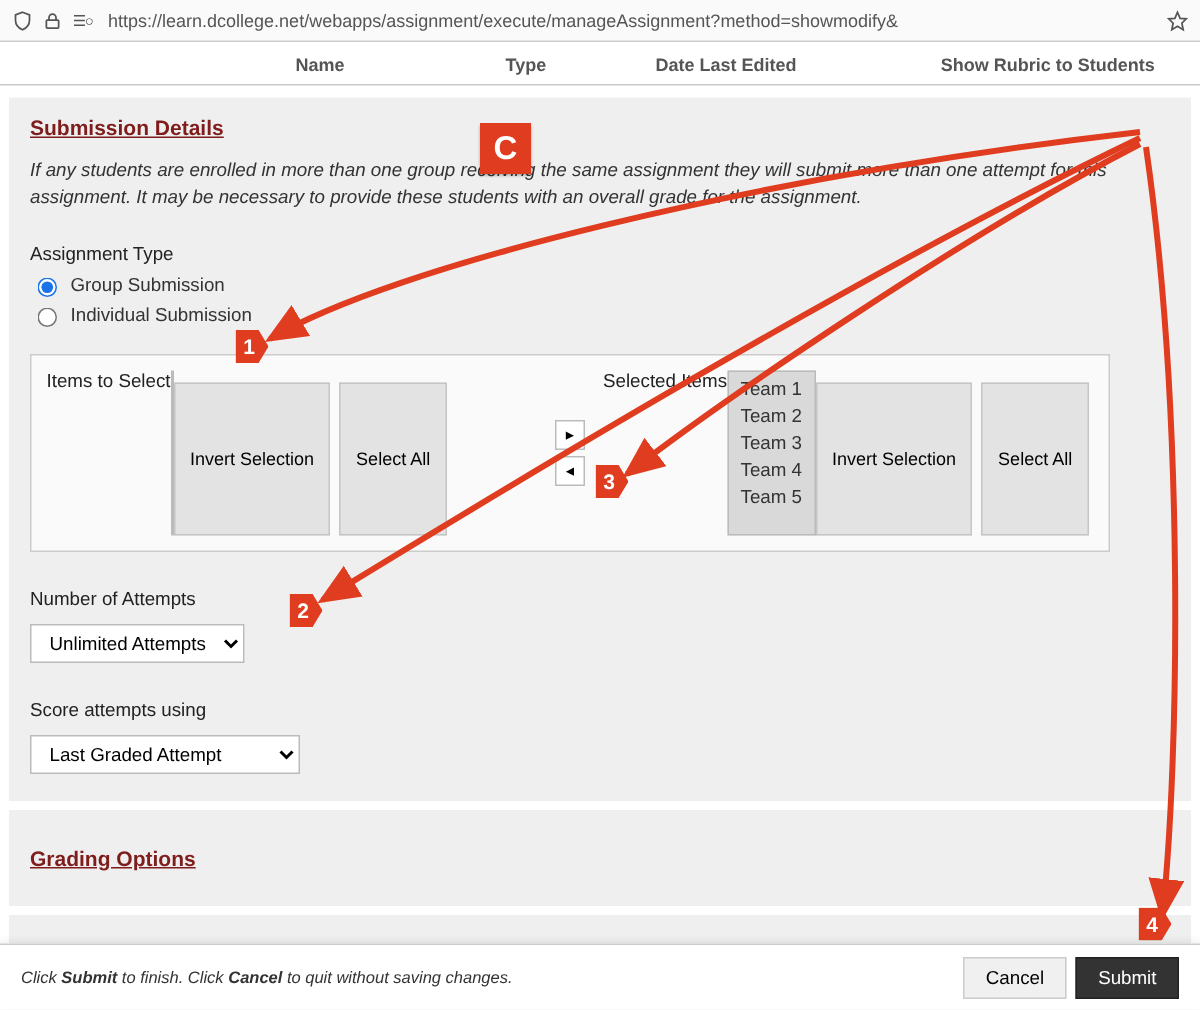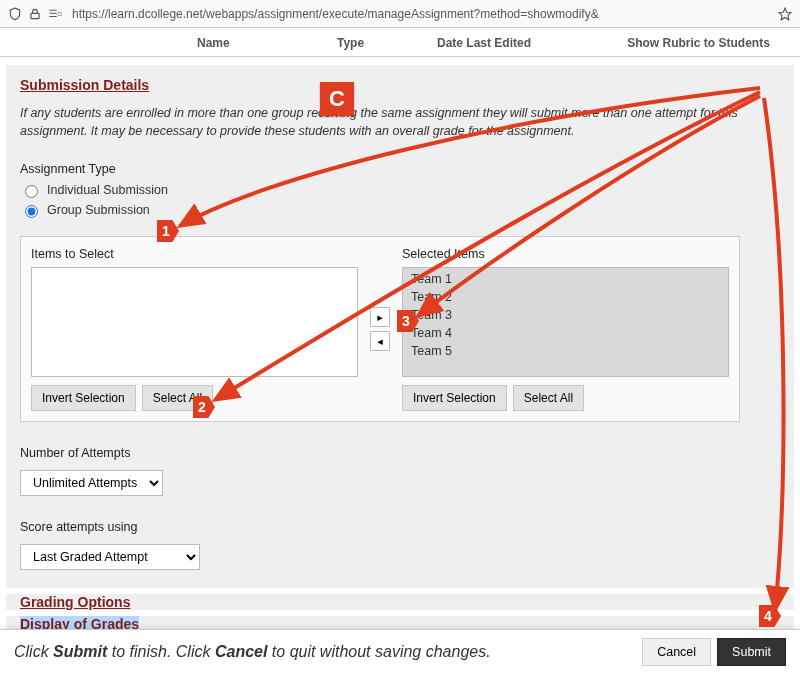--- a/index.html
+++ b/index.html
@@ -13,36 +13,36 @@
   .th-type { width: 100px; }
   .th-date { width: 180px; }
   .th-rubric { flex: 1; text-align: center; }
   .section-panel { background: #efefef; border: 0; margin: 8px 6px 6px 6px; padding: 12px 14px 18px 14px; position: relative; }
   .section-title { color: #7f1d1d; font-weight: 600; text-decoration: underline; font-size: 14px; margin-bottom: 12px; }
   .hint-text { font-style: italic; color: #333; font-size: 12.5px; line-height: 1.4; margin-bottom: 22px; }
   .field-label { font-size: 12.5px; color: #222; margin-bottom: 6px; }
   .radio-row { display: flex; align-items: center; gap: 6px; margin-bottom: 4px; font-size: 12.5px; }
   .radio-row input { accent-color: #1a73e8; }
   .dual-list { display: flex; border: 1px solid #ccc; background: #fafafa; margin-top: 18px; padding: 10px; gap: 10px; width: 720px; max-width: 100%; }
-  .list-col { flex: 1; display: flex; flex-direction: column; }
+  .list-col { flex: 1; display: flex; flex-direction: row; }
   .list-col-label { font-size: 12.5px; margin-bottom: 6px; color: #222; }
   .list-box { background: #fff; border: 1px solid #bbb; height: 110px; overflow-y: auto; padding: 2px 0; }
   .list-box.selected { background: #d9d9d9; }
   .list-item { padding: 2px 8px; font-size: 12.5px; cursor: default; }
   .list-btns { display: flex; gap: 6px; margin-top: 8px; }
   .small-btn { background: #e3e3e3; border: 1px solid #c5c5c5; padding: 5px 10px; font-size: 12px; cursor: pointer; }
   .mover-col { width: 24px; display: flex; flex-direction: column; justify-content: center; gap: 4px; align-items: center; }
   .mover-btn { width: 20px; height: 20px; border: 1px solid #bbb; background: #fff; font-size: 11px; line-height: 1; display:flex; align-items:center; justify-content:center; cursor:pointer; }
   .attempts-block { margin-top: 24px; }
   .select-ctrl { margin-top: 4px; padding: 4px 8px; font-size: 12.5px; border: 1px solid #bbb; background: #fff; }
-  .collapsed-section { background: #efefef; margin: 6px; padding: 0 14px; }
+  .collapsed-section { background: #efefef; margin: 6px; padding: 24px 14px; }
   .collapsed-section .section-title { margin-bottom: 0; }
   .highlight-sel { background: #b3d7ff; }
   .footer-bar { position: absolute; left: 0; right: 0; bottom: 0; height: 44px; background: #fff; border-top: 1px solid #ccc; display: flex; align-items: center; padding: 0 14px; box-shadow: 0 -2px 6px rgba(0,0,0,0.08); }
-  .footer-text { flex: 1; font-style: italic; color: #333; font-size: 16px; }
+  .footer-text { flex: 1; font-style: italic; color: #333; font-size: 11px; }
   .footer-text b { font-weight: 700; font-style: italic; }
   .btn-cancel { background: #f0f0f0; border: 1px solid #ccc; padding: 6px 14px; font-size: 12.5px; margin-right: 6px; cursor: pointer; }
   .btn-submit { background: #333; color: #fff; border: 1px solid #222; padding: 6px 14px; font-size: 12.5px; cursor: pointer; }
   .annot-badge { position: absolute; background: #e03c1f; color: #fff; font-weight: 700; display: flex; align-items: center; justify-content: center; z-index: 50; box-shadow: 0 1px 2px rgba(0,0,0,0.3); }
   .annot-c { width: 34px; height: 34px; font-size: 22px; top: 54px; left: 320px; }
   .annot-num { width: 22px; height: 22px; font-size: 14px; clip-path: polygon(0 0, 70% 0, 100% 50%, 70% 100%, 0 100%); padding-right:4px; }
   .annot-1 { top: 192px; left: 157px; }
   .annot-2 { top: 368px; left: 193px; }
   .annot-3 { top: 282px; left: 397px; }
   .annot-4 { bottom: 46px; right: 19px; }
@@ -81,26 +81,26 @@
     <div class="th-date">Date Last Edited</div>
     <div class="th-rubric">Show Rubric to Students</div>
   </div>
 
   <div class="section-panel">
     <div class="section-title">Submission Details</div>
     <div class="hint-text">If any students are enrolled in more than one group receiving the same assignment they will submit more than one attempt for this assignment. It may be necessary to provide these students with an overall grade for the assignment.</div>
 
     <div class="field-label">Assignment Type</div>
     <label class="radio-row">
+      <input type="radio" name="atype" checked="" style="">
+      <span>Group Submission</span>
+    </label>
+    <label class="radio-row">
       <input type="radio" name="atype" style="">
       <span>Individual Submission</span>
-    </label>
-    <label class="radio-row">
-      <input type="radio" name="atype" checked="" style="">
-      <span>Group Submission</span>
     </label>
 
     <div class="dual-list">
       <div class="list-col">
         <div class="list-col-label">Items to Select</div>
         <div class="list-box"></div>
         <div class="list-btns">
           <button class="small-btn">Invert Selection</button>
           <button class="small-btn">Select All</button>
         </div>

